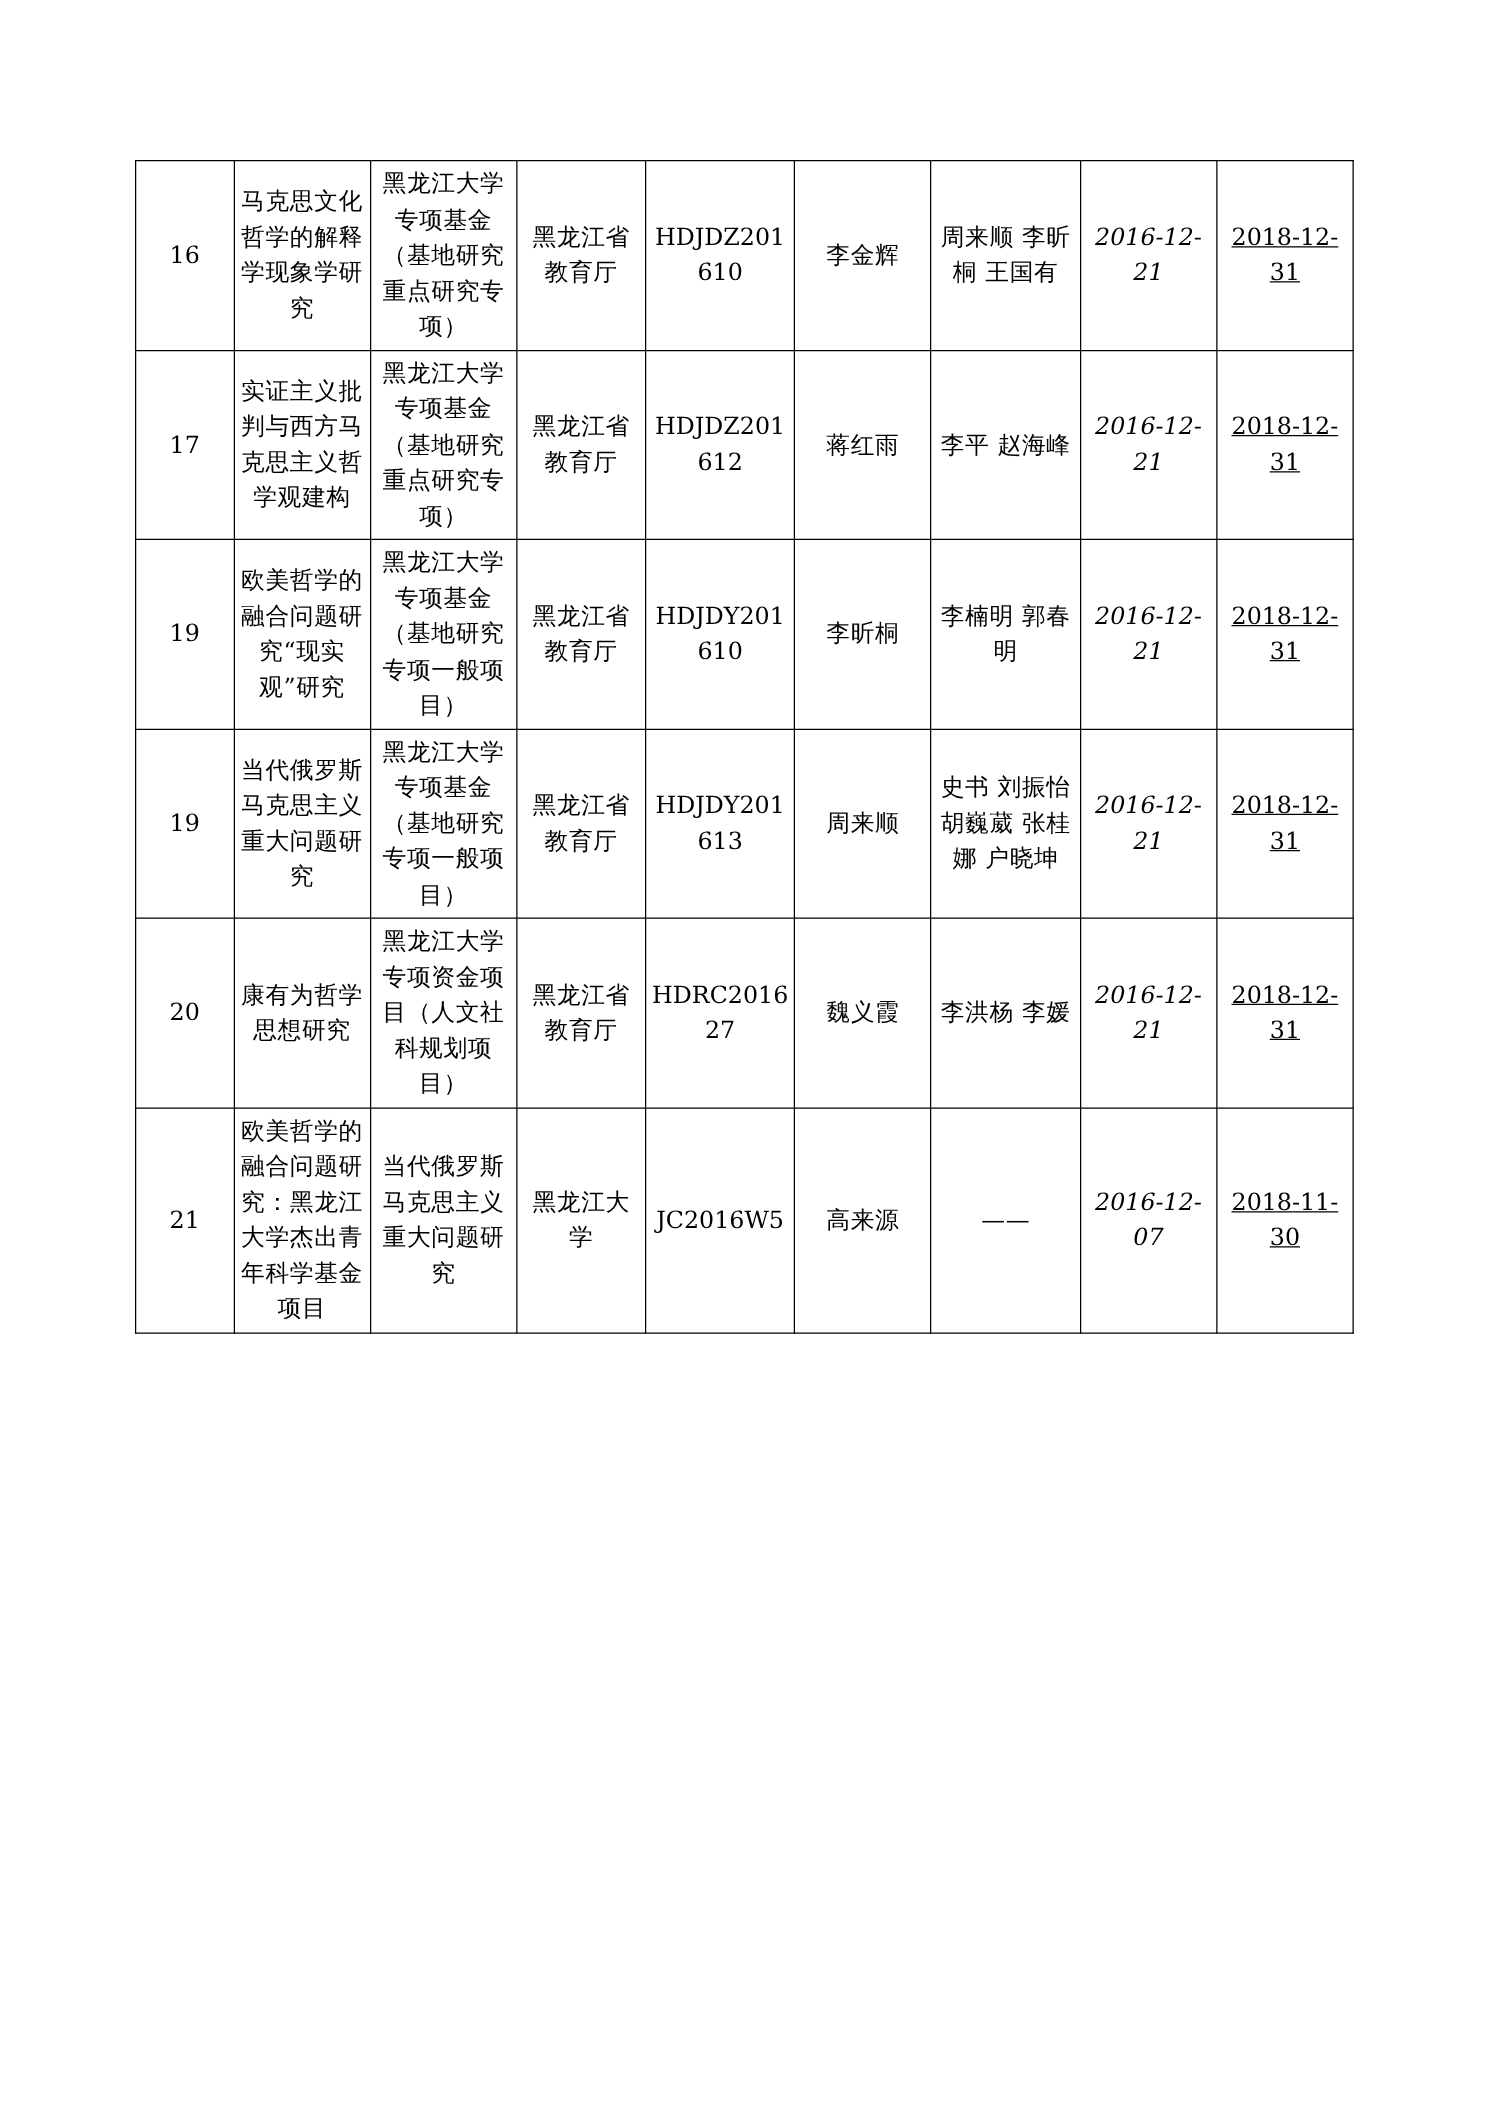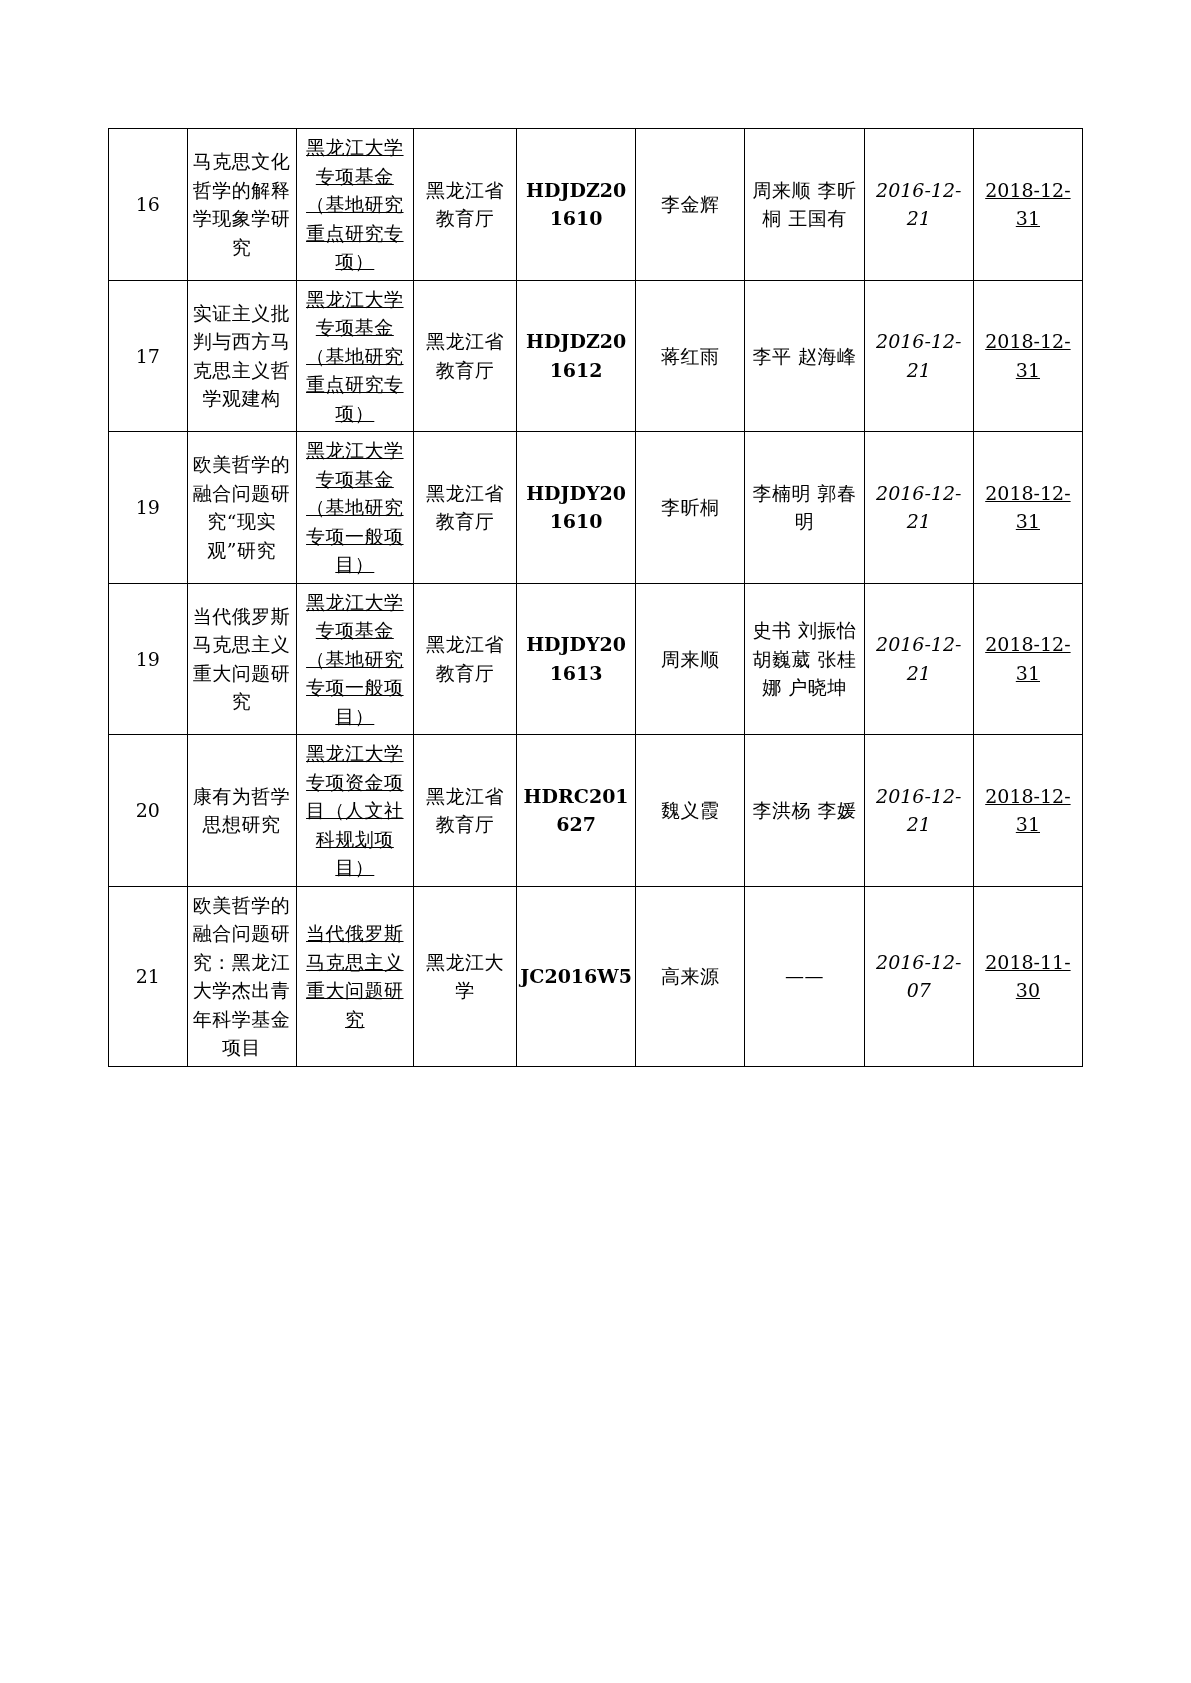--- a/index.html
+++ b/index.html
@@ -31,23 +31,23 @@
     text-align: center;
     vertical-align: middle;
     font-size: 19px;
     line-height: 1.5;
     font-family: "DejaVu Serif", "Liberation Serif", serif;
     word-wrap: break-word;
     overflow-wrap: break-word;
   }
   td.c-idx   { width: 70px; margin-top: 11px; }
   td.c-title { width: 100px; }
-  td.c-fund  { width: 108px; text-decoration: underline; }
+  td.c-fund  { width: 108px; }
   td.c-org   { width: 94px; }
-  td.c-code  { width: 110px; font-weight: bold; }
+  td.c-code  { width: 110px; }
   td.c-lead  { width: 100px; }
   td.c-mem   { width: 110px; margin-left: 16px; }
   td.c-start { width: 100px; font-style: italic; }
   td.c-end   { width: 100px; text-decoration: underline; }
 
   .cjk {
     font-family: "DejaVu Serif", "Liberation Serif", serif;
     letter-spacing: 0.5px;
   }
   .lat {

